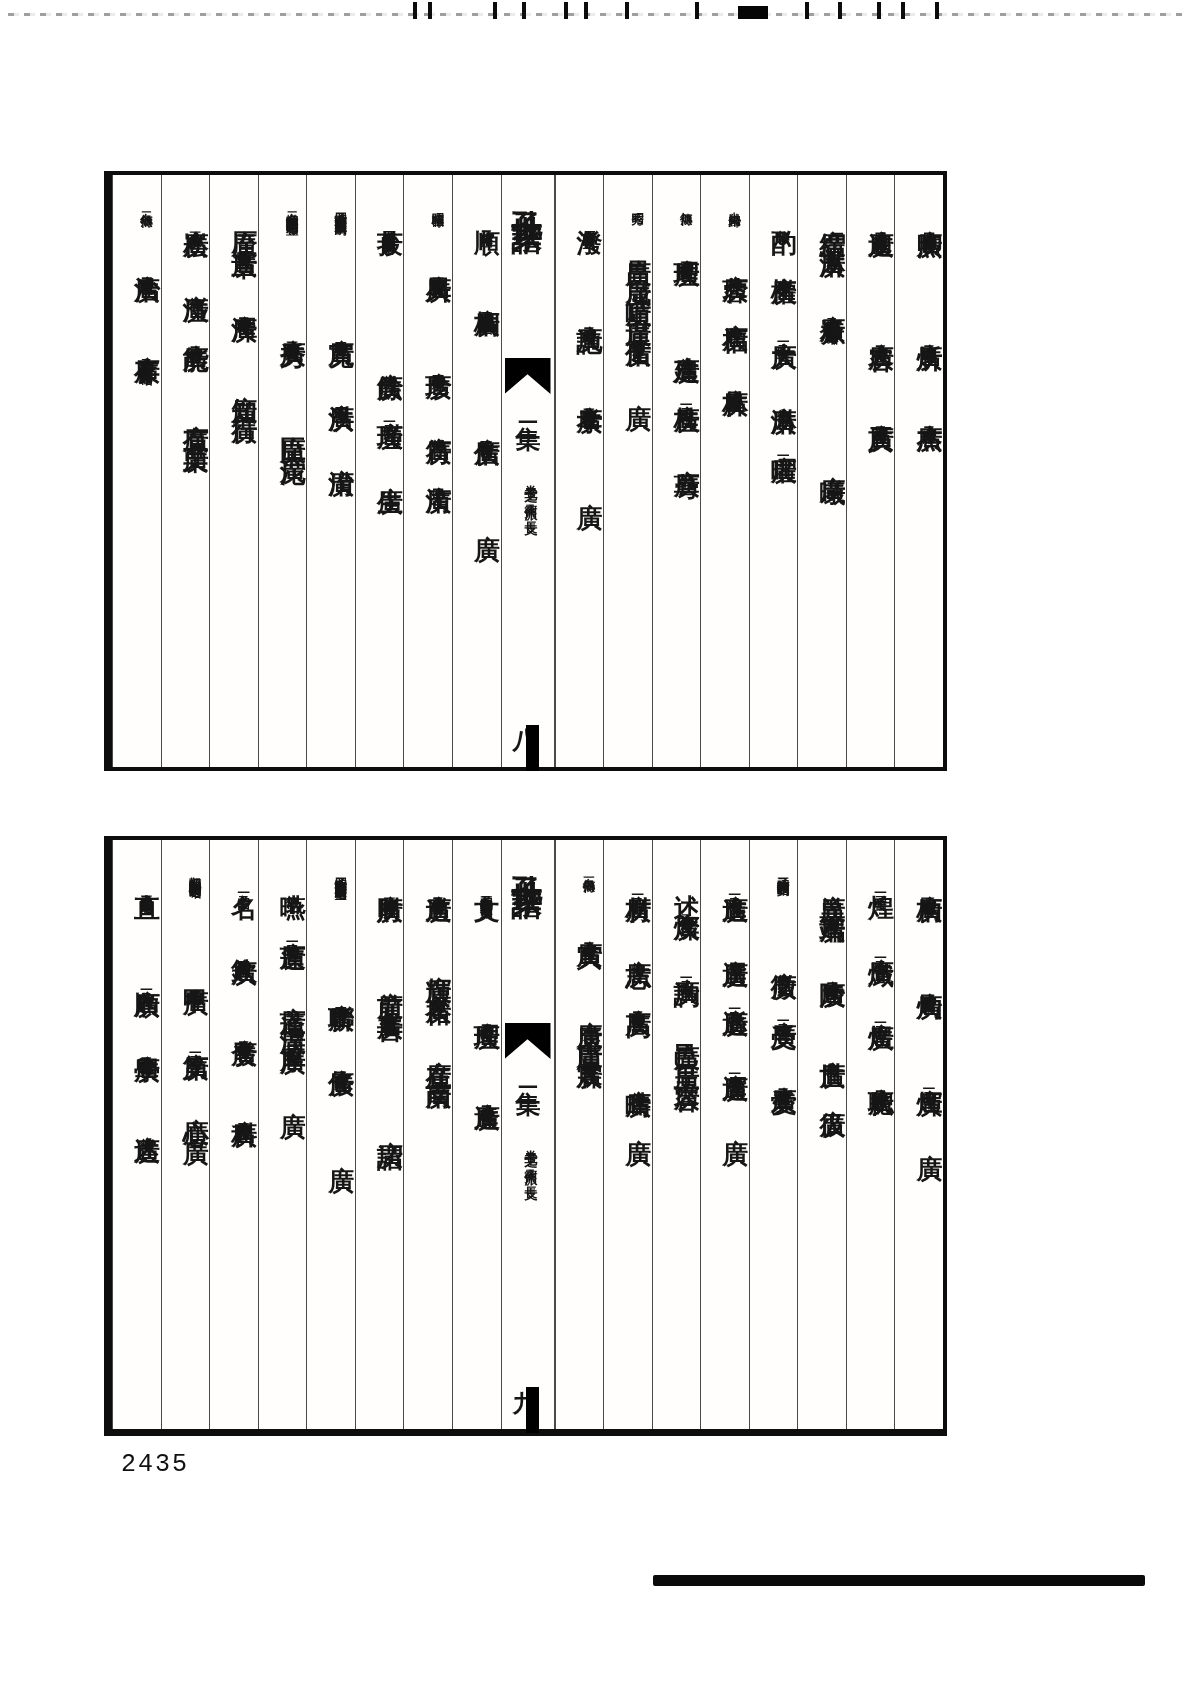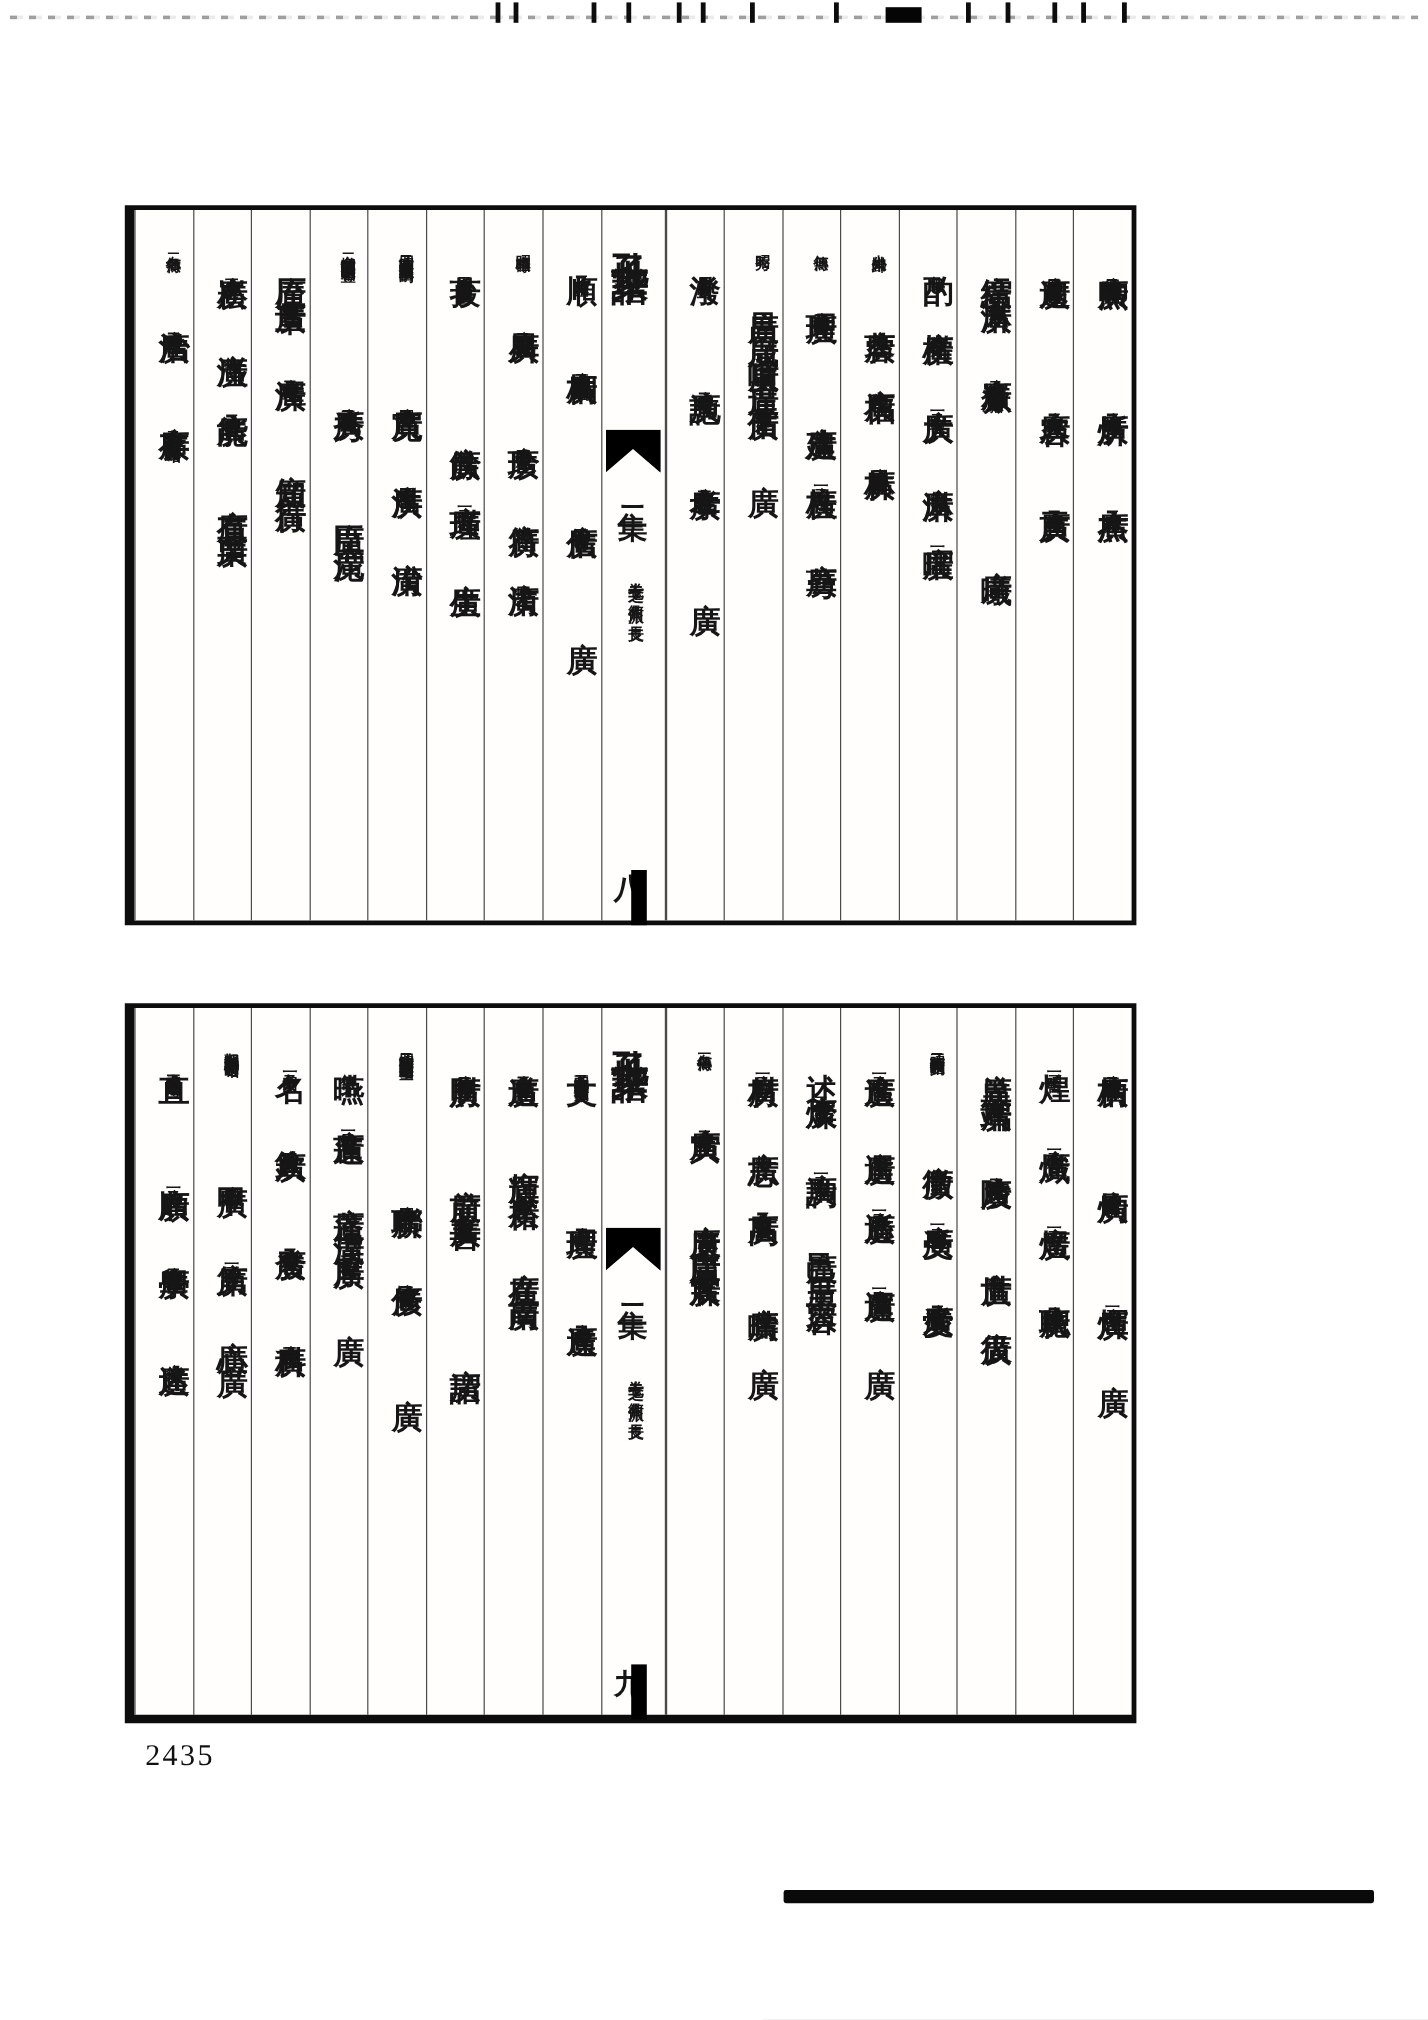--- a/index.html
+++ b/index.html
@@ -1,19 +1,19 @@
 <!DOCTYPE html>
 <html><head>
 <meta charset="utf-8">
 <style>
   html,body{margin:0;padding:0;background:#e8e8e8;}
   .page{
     position:relative;width:1190px;height:1683px;background:#ffffff;
     margin:0 auto;overflow:hidden;
-    font-family:Liberation Serif, serif;color:#161616;
+    font-family:Liberation Mono, monospace;color:#161616;
   }
   
   .noise-line{position:absolute;top:13px;left:8px;right:8px;height:3px;
     background:repeating-linear-gradient(90deg,rgba(80,80,80,.55) 0 6px,rgba(120,120,120,.15) 6px 11px,transparent 11px 16px);}
   .tick{position:absolute;top:2px;width:4px;height:17px;background:#0c0c0c;}
   .blob{position:absolute;top:6px;width:30px;height:13px;background:#050505;}
   .bottom-bar{position:absolute;left:653px;top:1575px;width:492px;height:11px;background:#0a0a0a;border-radius:2px;}
   .folio-number{position:absolute;left:121px;top:1450px;font-size:25px;letter-spacing:2px;color:#111;}
 
   

